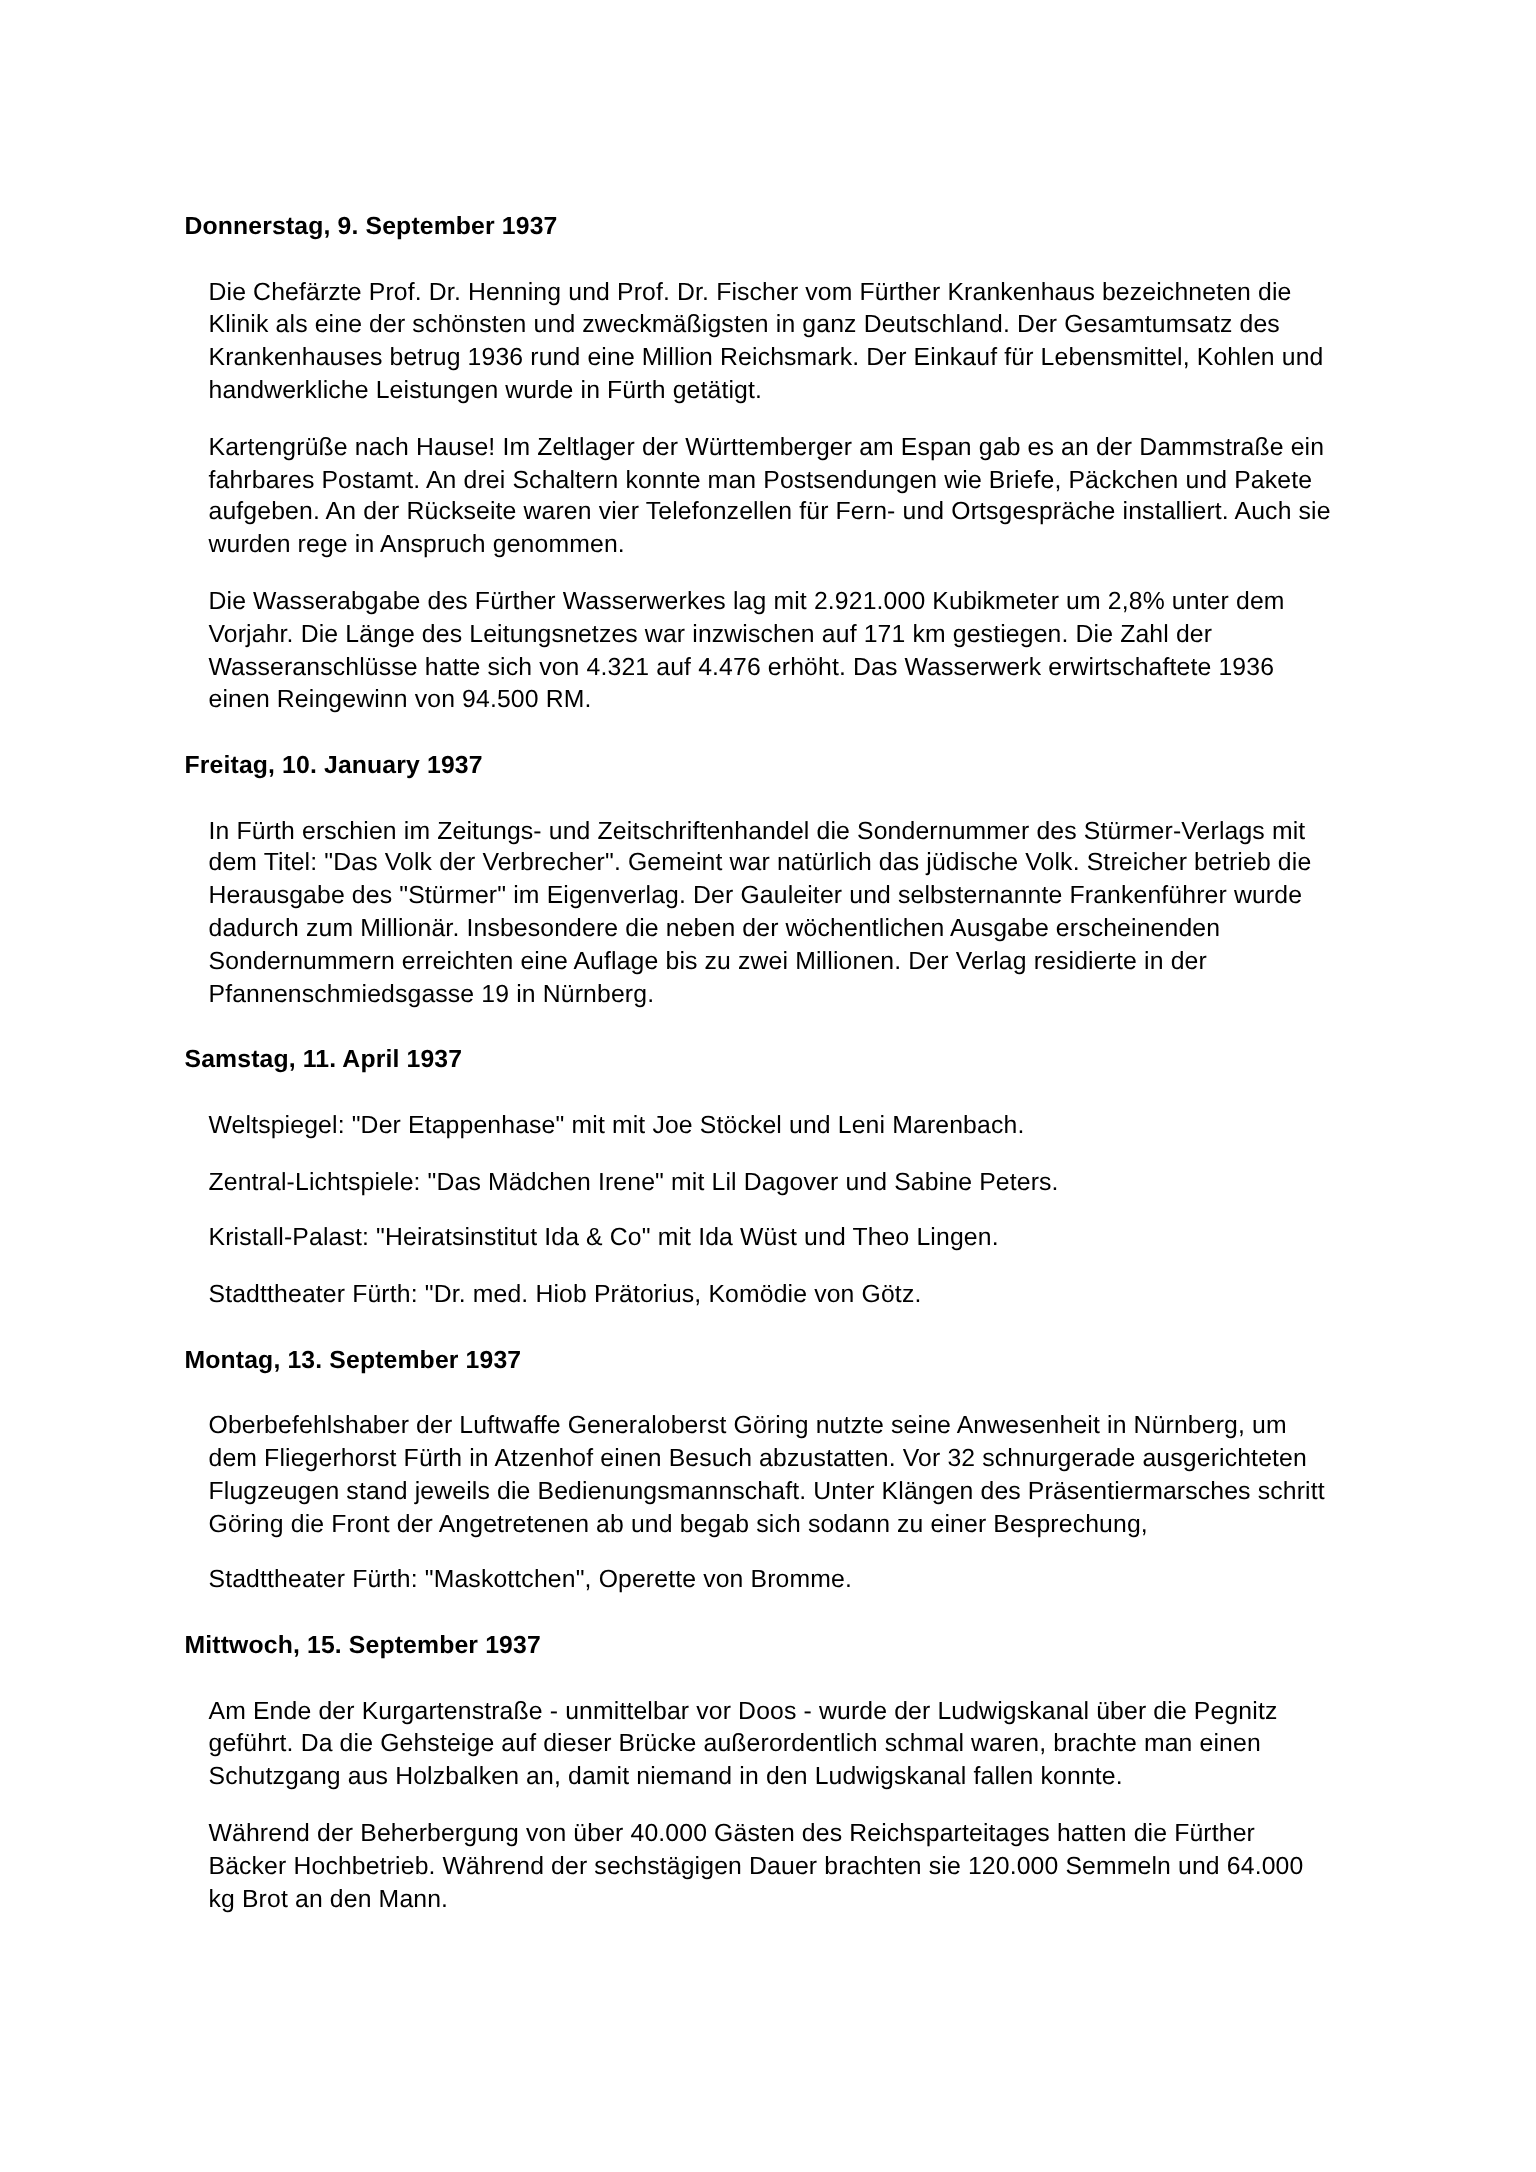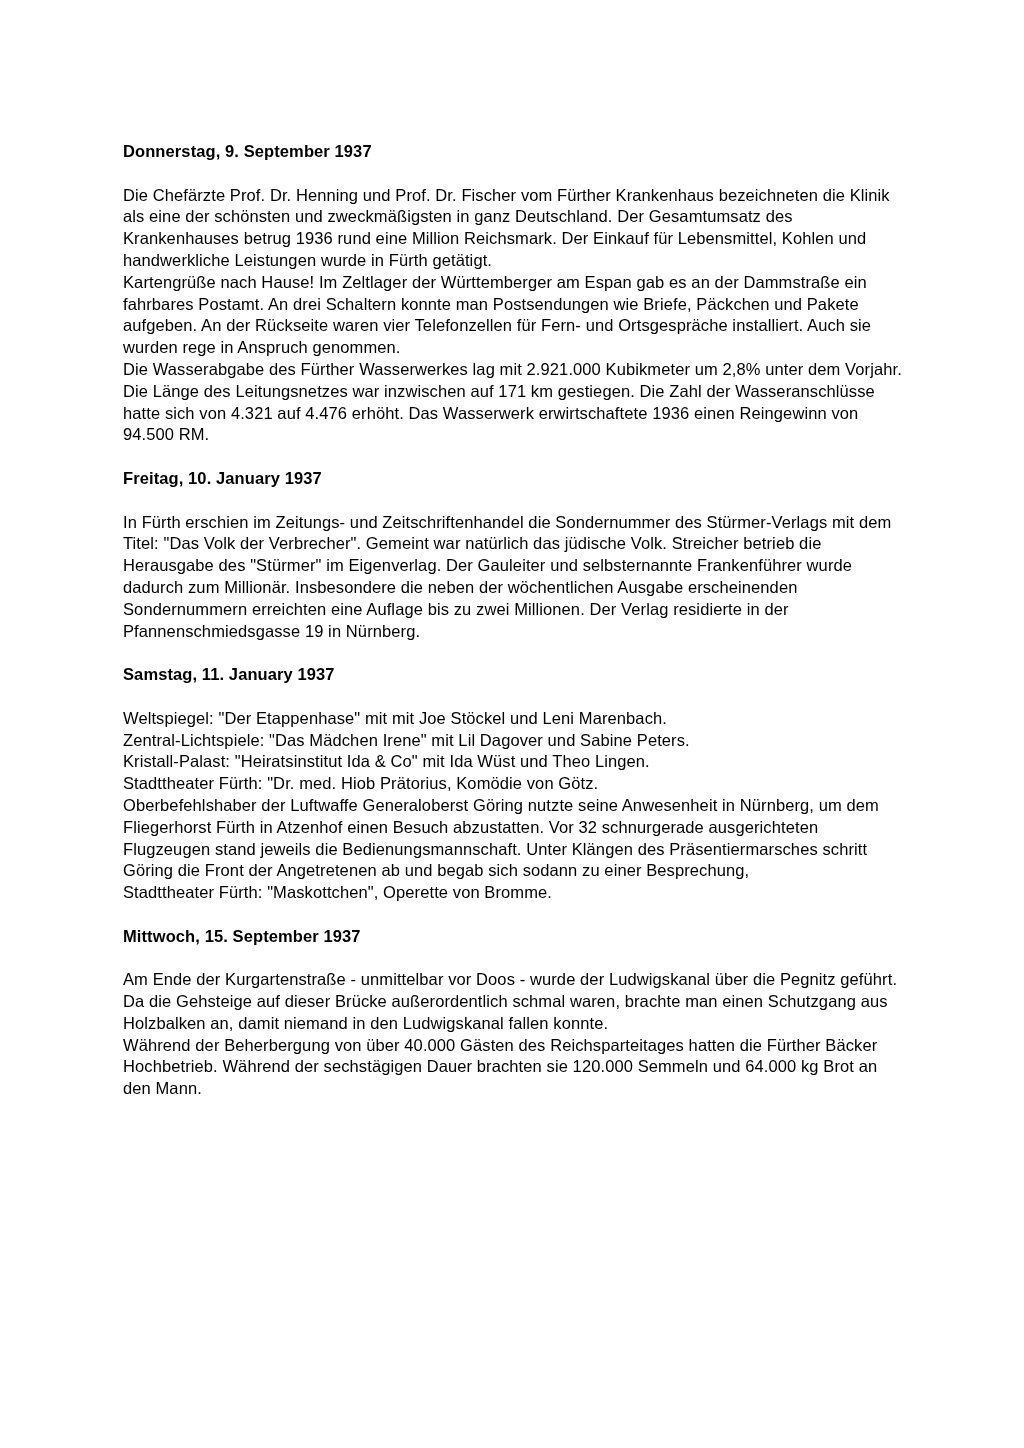--- a/index.html
+++ b/index.html
@@ -23,21 +23,21 @@
     font-weight: bold;
     line-height: 21.8px;
     margin: 21.8px 0 21.8px 0;
     letter-spacing: 0.1px;
   }
   .doc-section:first-child .heading { margin-top: 0; }
   .para {
     font-size: 16.5px;
     font-weight: normal;
     line-height: 21.8px;
-    margin: 0;
+    margin: 16px;
     letter-spacing: 0.1px;
   }
 </style>
 </head>
 <body>
 
 <main class="page">
 
   <section class="doc-section">
     <h2 class="heading">Donnerstag, 9. September 1937</h2>
@@ -45,28 +45,29 @@
     <p class="para">Kartengrüße nach Hause! Im Zeltlager der Württemberger am Espan gab es an der Dammstraße ein fahrbares Postamt. An drei Schaltern konnte man Postsendungen wie Briefe, Päckchen und Pakete aufgeben. An der Rückseite waren vier Telefonzellen für Fern- und Ortsgespräche installiert. Auch sie wurden rege in Anspruch genommen.</p>
     <p class="para">Die Wasserabgabe des Fürther Wasserwerkes lag mit 2.921.000 Kubikmeter um 2,8% unter dem Vorjahr. Die Länge des Leitungsnetzes war inzwischen auf 171 km gestiegen. Die Zahl der Wasseranschlüsse hatte sich von 4.321 auf 4.476 erhöht. Das Wasserwerk erwirtschaftete 1936 einen Reingewinn von 94.500 RM.</p>
   </section>
 
   <section class="doc-section">
     <h2 class="heading">Freitag, 10. January 1937</h2>
     <p class="para">In Fürth erschien im Zeitungs- und Zeitschriftenhandel die Sondernummer des Stürmer-Verlags mit dem Titel: "Das Volk der Verbrecher". Gemeint war natürlich das jüdische Volk. Streicher betrieb die Herausgabe des "Stürmer" im Eigenverlag. Der Gauleiter und selbsternannte Frankenführer wurde dadurch zum Millionär. Insbesondere die neben der wöchentlichen Ausgabe erscheinenden Sondernummern erreichten eine Auflage bis zu zwei Millionen. Der Verlag residierte in der Pfannenschmiedsgasse 19 in Nürnberg.</p>
   </section>
 
   <section class="doc-section">
-    <h2 class="heading">Samstag, 11. January 1937</h2>
+    <h2 class="heading">Samstag, 11. April 1937</h2>
     <p class="para">Weltspiegel: "Der Etappenhase" mit mit Joe Stöckel und Leni Marenbach.</p>
     <p class="para">Zentral-Lichtspiele: "Das Mädchen Irene" mit Lil Dagover und Sabine Peters.</p>
     <p class="para">Kristall-Palast: "Heiratsinstitut Ida &amp; Co" mit Ida Wüst und Theo Lingen.</p>
     <p class="para">Stadttheater Fürth: "Dr. med. Hiob Prätorius, Komödie von Götz.</p>
   </section>
 
   <section class="doc-section">
+    <h2 class="heading">Montag, 13. September 1937</h2>
   </section>
 
   <section class="doc-section">
     <p class="para">Oberbefehlshaber der Luftwaffe Generaloberst Göring nutzte seine Anwesenheit in Nürnberg, um dem Fliegerhorst Fürth in Atzenhof einen Besuch abzustatten. Vor 32 schnurgerade ausgerichteten Flugzeugen stand jeweils die Bedienungsmannschaft. Unter Klängen des Präsentiermarsches schritt Göring die Front der Angetretenen ab und begab sich sodann zu einer Besprechung,</p>
     <p class="para">Stadttheater Fürth: "Maskottchen", Operette von Bromme.</p>
   </section>
 
   <section class="doc-section">
     <h2 class="heading">Mittwoch, 15. September 1937</h2>
     <p class="para">Am Ende der Kurgartenstraße - unmittelbar vor Doos - wurde der Ludwigskanal über die Pegnitz geführt. Da die Gehsteige auf dieser Brücke außerordentlich schmal waren, brachte man einen Schutzgang aus Holzbalken an, damit niemand in den Ludwigskanal fallen konnte.</p>

